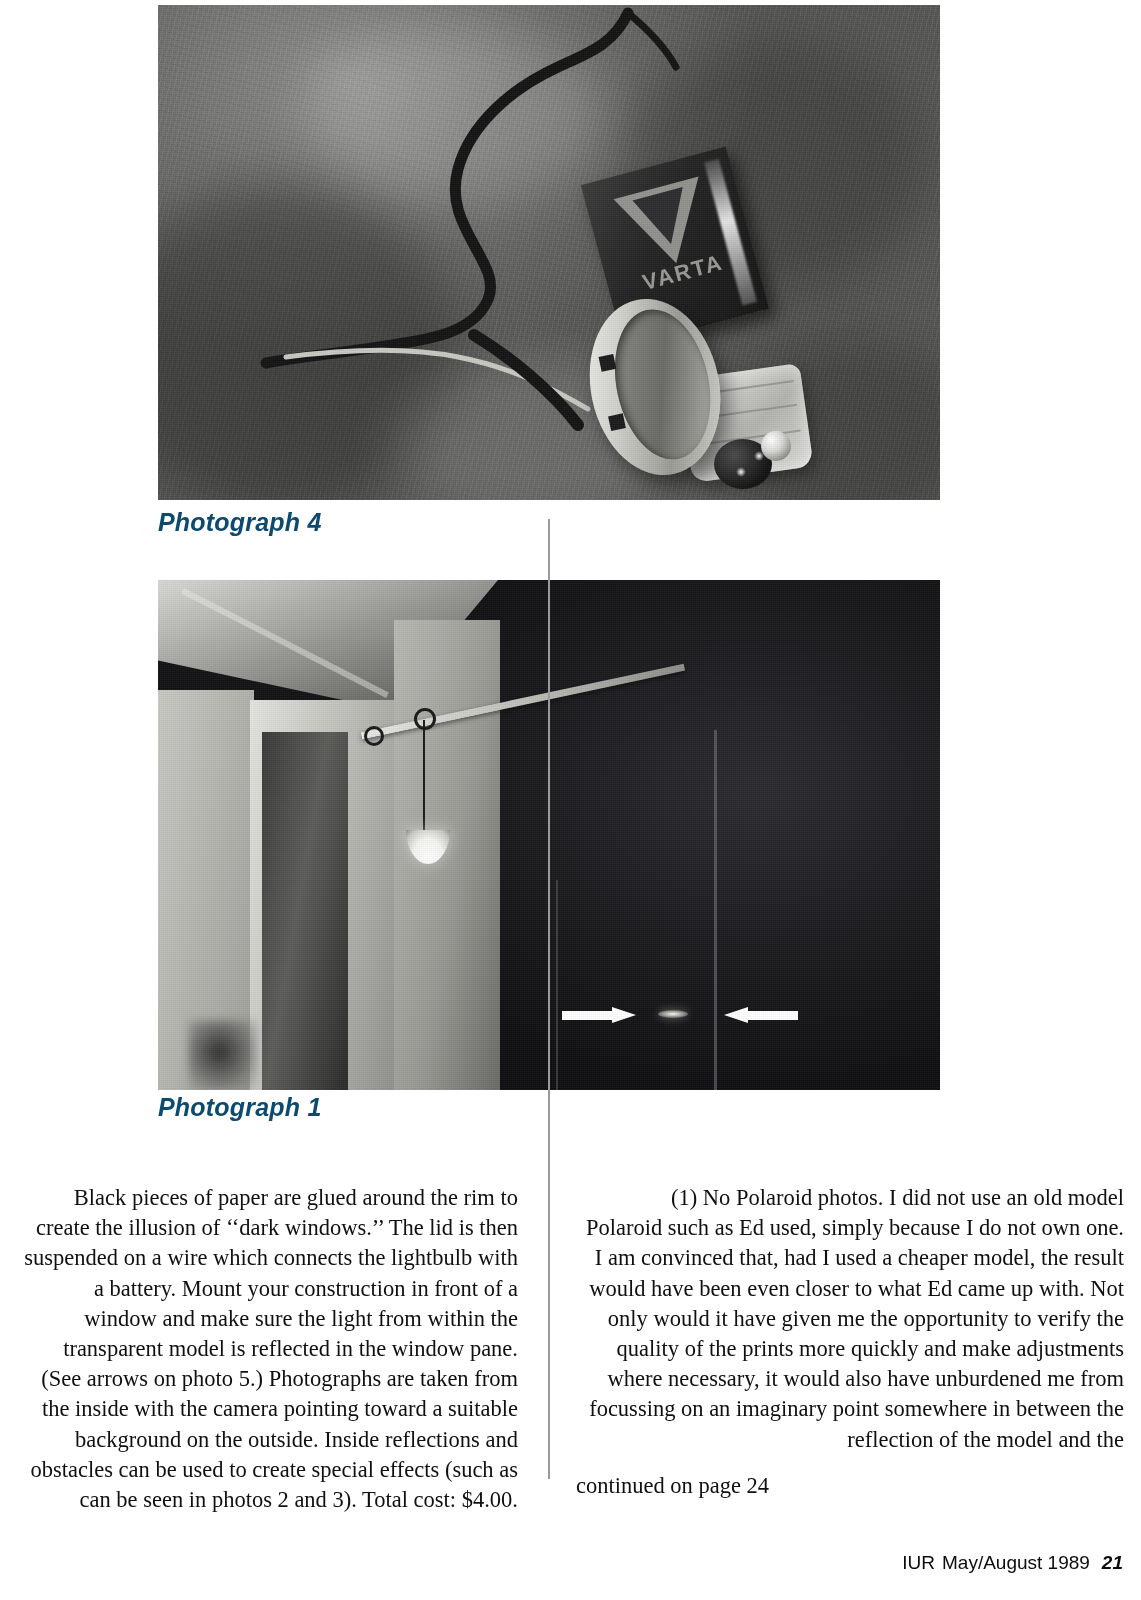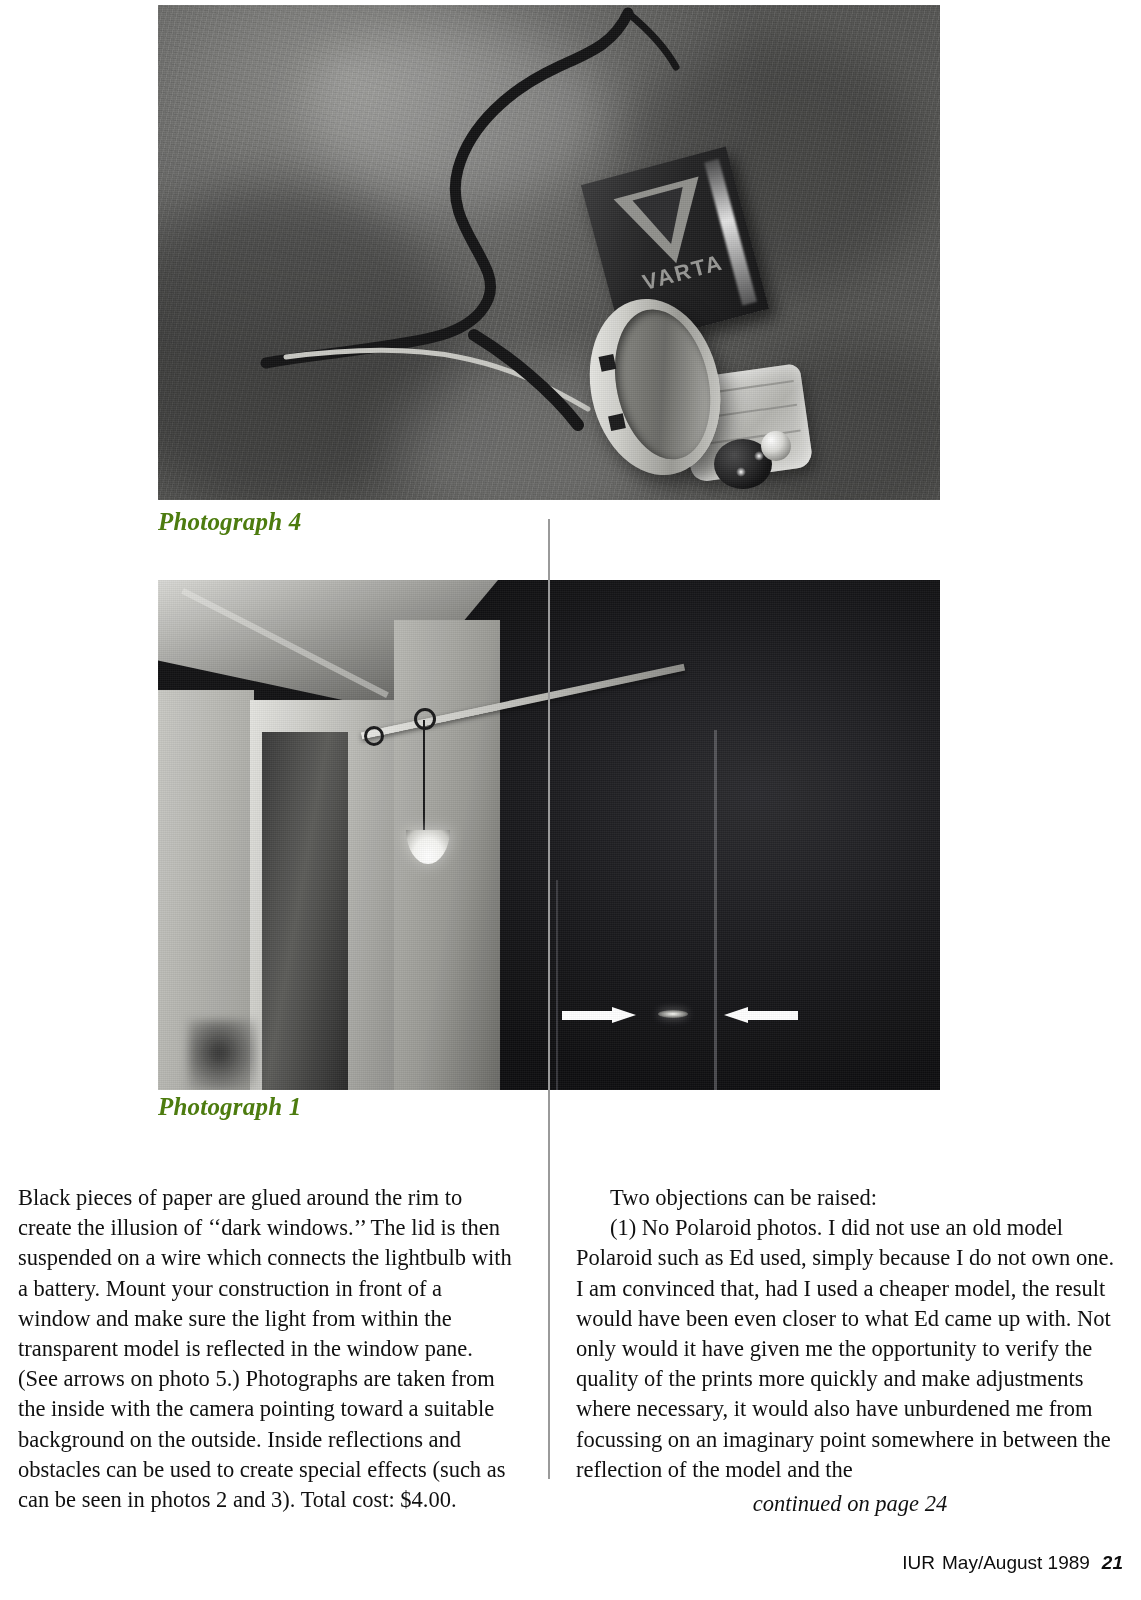--- a/index.html
+++ b/index.html
@@ -250,51 +250,50 @@
   #arrow-left  { left: 404px; width: 74px; }
   #arrow-left  .shaft { left: 0; width: 52px; }
   #arrow-left  .head  { left: 50px; border-left: 24px solid #ffffff; }
   #arrow-right { left: 566px; width: 74px; }
   #arrow-right .shaft { right: 0; width: 52px; }
   #arrow-right .head  { right: 50px; border-right: 24px solid #ffffff; }
 
   
   .caption {
     position: absolute;
-    font-family: Liberation Serif, serif;
+    font-family: Liberation Sans, sans-serif;
     font-weight: 700; font-style: italic;
     font-size: 25px; letter-spacing: .2px;
-    color: #4d7c0f;
+    color: #0c4a6e;
   }
   #caption4 { left: 158px; top: 508px; }
   #caption5 { left: 158px; top: 1093px; }
 
   
   #divider {
     position: absolute; left: 548px; top: 519px; width: 2px; height: 960px;
     background: #9a9a9a;
   }
 
   
   .column {
     position: absolute;
     top: 1183px;
     font-size: 22.5px;
     line-height: 30.2px;
     color: #101010;
   }
   #col-left  { left: 18px;  width: 500px; }
   #col-right { left: 576px; width: 548px; }
-  .column p { margin: 0; }
+  .column p { margin: 0; text-align: right; }
   .column p.indent { text-indent: 34px; }
   .continued {
     display: block;
-    text-align: center;
-    font-style: italic;
-    margin-top: 4px;
+    text-align: left;
+    margin-top: 16px;
   }
 
   
   #footer {
     position: absolute; right: 18px; bottom: 26px;
     font-family: "Liberation Sans", "DejaVu Sans", sans-serif;
     font-size: 19px;
     color: #0d0d0d;
     white-space: nowrap;
   }
@@ -388,21 +387,20 @@
 
   <div class="caption" id="caption5">Photograph 1</div>
 
   <div id="divider"></div>
 
   <div class="column" id="col-left">
     <p>Black pieces of paper are glued around the rim to create the illusion of ‘‘dark windows.’’  The lid is then suspended on a wire which connects the lightbulb with a battery.  Mount your construction in front of a window and make sure the light from within the transparent model is reflected in the window pane.  (See arrows on photo 5.)  Photographs are taken from the inside with the camera pointing toward a suitable background on the outside.  Inside reflections and obstacles can be used to create special effects (such as can be seen in photos 2 and 3).  Total cost: $4.00.</p>
   </div>
 
   <div class="column" id="col-right">
-    <p class="indent">Two objections can be raised:</p>
     <p class="indent">(1)  No Polaroid photos.  I did not use an old model Polaroid such as Ed used, simply because I do not own one.  I am convinced that, had I used a cheaper model, the result would have been even closer to what Ed came up with.  Not only would it have given me the opportunity to verify the quality of the prints more quickly and make adjustments where necessary, it would also have unburdened me from focussing on an imaginary point somewhere in between the reflection of the model and the</p>
     <span class="continued">continued on page 24</span>
   </div>
 
   <div id="footer">
     <span class="pub">IUR</span><span class="date">May/August 1989</span><span class="pg">21</span>
   </div>
 
 </div>
 

